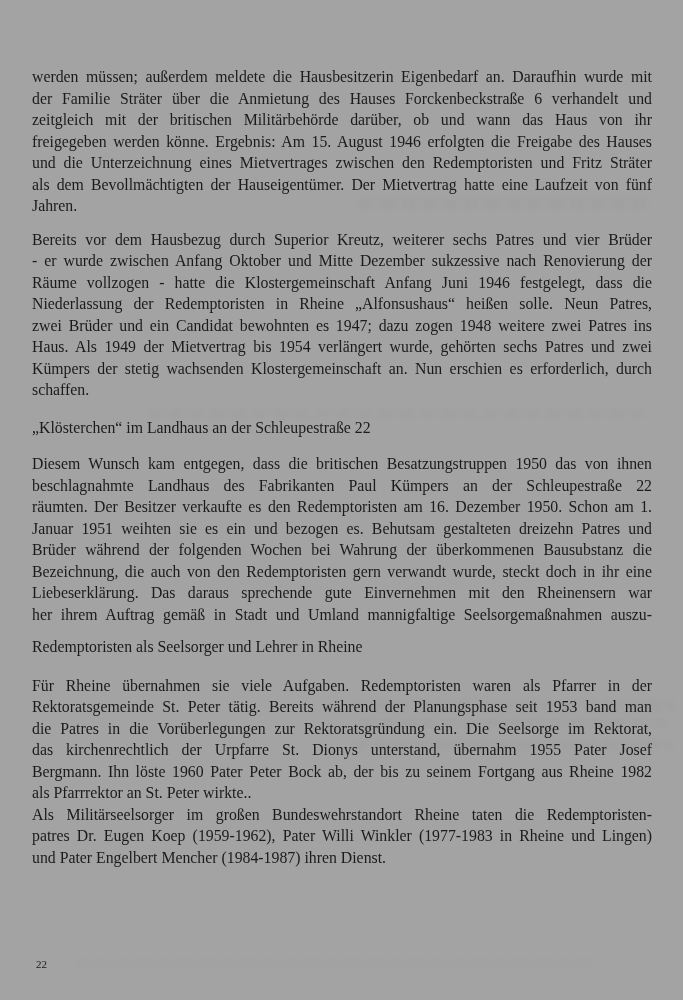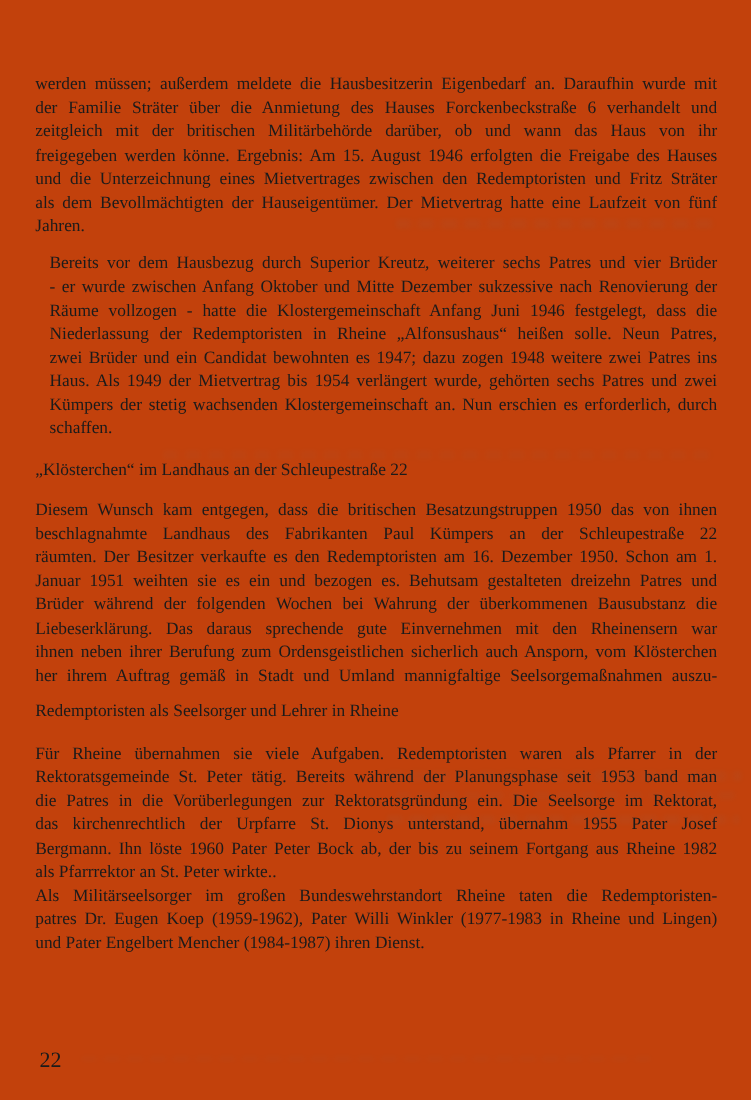--- a/index.html
+++ b/index.html
@@ -34,21 +34,21 @@
   }
   .line.last,
   .heading .line {
     text-align: left;
     text-align-last: left;
   }
   .page-number {
     position: absolute;
     left: 36px;
     top: 954px;
-    font-size: 20px;
+    font-size: 11px;
     line-height: 21px;
   }
   
   .ghost {
     position: absolute;
     filter: blur(2px);
     opacity: 0.5;
     border-radius: 2px;
     background: repeating-linear-gradient(
       90deg,
@@ -60,59 +60,59 @@
   .g1 { left: 360px; top: 199px; width: 290px; height: 9px; }
   .g2 { left: 148px; top: 409px; width: 500px; height: 9px; opacity: 0.35; }
   .g3 { left: 352px; top: 701px; width: 322px; height: 9px; }
   .g4 { left: 360px; top: 719px; width: 310px; height: 8px; opacity: 0.4; }
   .g5 { left: 352px; top: 741px; width: 320px; height: 8px; }
   .g6 { left: 74px;  top: 960px; width: 520px; height: 5px; opacity: 0.3; }
 </style>
 </head>
 <body>
 
-<div class="page" style="background: #c2410c; color: rgb(27, 27, 27);">
+<div class="page" style="background: #a3a3a3; color: rgb(27, 27, 27);">
   <div class="ghost g1"></div>
   <div class="ghost g2"></div>
   <div class="ghost g3"></div>
   <div class="ghost g4"></div>
   <div class="ghost g5"></div>
   <div class="ghost g6"></div>
 
   <main class="text-column" id="text-column">
       <div class="block paragraph" style="margin-top: 0px;">
         <div class="line">werden müssen; außerdem meldete die Hausbesitzerin Eigenbedarf an. Daraufhin wurde mit</div>
         <div class="line">der Familie Sträter über die Anmietung des Hauses Forckenbeckstraße 6 verhandelt und</div>
         <div class="line">zeitgleich mit der britischen Militärbehörde darüber, ob und wann das Haus von ihr</div>
         <div class="line">freigegeben werden könne. Ergebnis: Am 15. August 1946 erfolgten die Freigabe des Hauses</div>
         <div class="line">und die Unterzeichnung eines Mietvertrages zwischen den Redemptoristen und Fritz Sträter</div>
         <div class="line">als dem Bevollmächtigten der Hauseigentümer. Der Mietvertrag hatte eine Laufzeit von fünf</div>
         <div class="line last">Jahren.</div>
       </div>
-      <div class="block paragraph" style="margin-top: 12px; margin-left: 13px;">
+      <div class="block paragraph" style="margin-top: 12px;">
         <div class="line">Bereits vor dem Hausbezug durch Superior Kreutz, weiterer sechs Patres und vier Brüder</div>
         <div class="line">- er wurde zwischen Anfang Oktober und Mitte Dezember sukzessive nach Renovierung der</div>
         <div class="line">Räume vollzogen - hatte die Klostergemeinschaft Anfang Juni 1946 festgelegt, dass die</div>
         <div class="line">Niederlassung der Redemptoristen in Rheine „Alfonsushaus“ heißen solle. Neun Patres,</div>
         <div class="line">zwei Brüder und ein Candidat bewohnten es 1947; dazu zogen 1948 weitere zwei Patres ins</div>
         <div class="line">Haus. Als 1949 der Mietvertrag bis 1954 verlängert wurde, gehörten sechs Patres und zwei</div>
         <div class="line">Kümpers der stetig wachsenden Klostergemeinschaft an. Nun erschien es erforderlich, durch</div>
         <div class="line last">schaffen.</div>
       </div>
       <div class="block heading" style="margin-top: 16px;">
         <div class="line">„Klösterchen“ im Landhaus an der Schleupestraße 22</div>
       </div>
       <div class="block paragraph" style="margin-top: 15px;">
         <div class="line">Diesem Wunsch kam entgegen, dass die britischen Besatzungstruppen 1950 das von ihnen</div>
         <div class="line">beschlagnahmte Landhaus des Fabrikanten Paul Kümpers an der Schleupestraße 22</div>
         <div class="line">räumten. Der Besitzer verkaufte es den Redemptoristen am 16. Dezember 1950. Schon am 1.</div>
         <div class="line">Januar 1951 weihten sie es ein und bezogen es. Behutsam gestalteten dreizehn Patres und</div>
         <div class="line">Brüder während der folgenden Wochen bei Wahrung der überkommenen Bausubstanz die</div>
+        <div class="line">Bezeichnung, die auch von den Redemptoristen gern verwandt wurde, steckt doch in ihr eine</div>
         <div class="line">Liebeserklärung. Das daraus sprechende gute Einvernehmen mit den Rheinensern war</div>
-        <div class="line">ihnen neben ihrer Berufung zum Ordensgeistlichen sicherlich auch Ansporn, vom Klösterchen</div>
         <div class="line">her ihrem Auftrag gemäß in Stadt und Umland mannigfaltige Seelsorgemaßnahmen auszu-</div>
       </div>
       <div class="block heading" style="margin-top: 11px;">
         <div class="line">Redemptoristen als Seelsorger und Lehrer in Rheine</div>
       </div>
       <div class="block paragraph" style="margin-top: 17px;">
         <div class="line">Für Rheine übernahmen sie viele Aufgaben. Redemptoristen waren als Pfarrer in der</div>
         <div class="line">Rektoratsgemeinde St. Peter tätig. Bereits während der Planungsphase seit 1953 band man</div>
         <div class="line">die Patres in die Vorüberlegungen zur Rektoratsgründung ein. Die Seelsorge im Rektorat,</div>
         <div class="line">das kirchenrechtlich der Urpfarre St. Dionys unterstand, übernahm 1955 Pater Josef</div>

